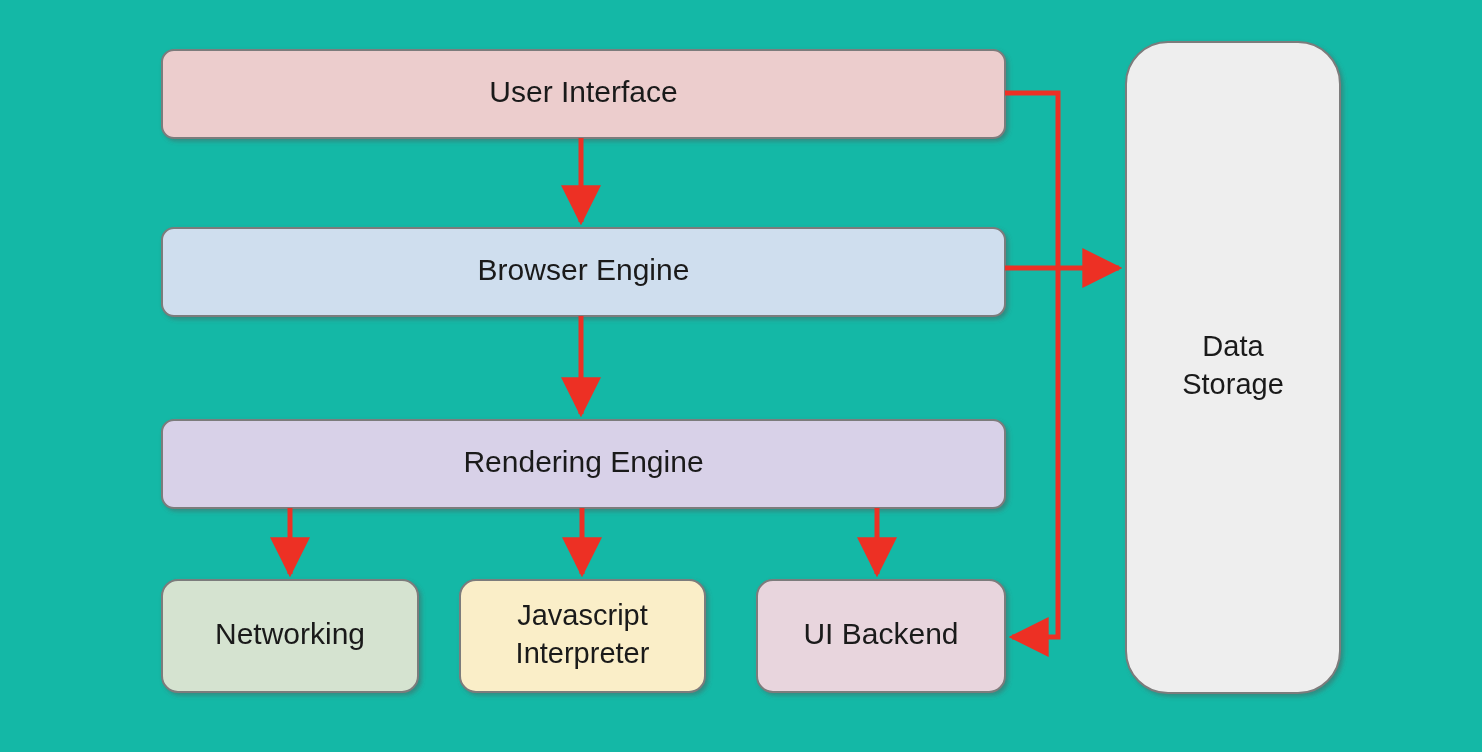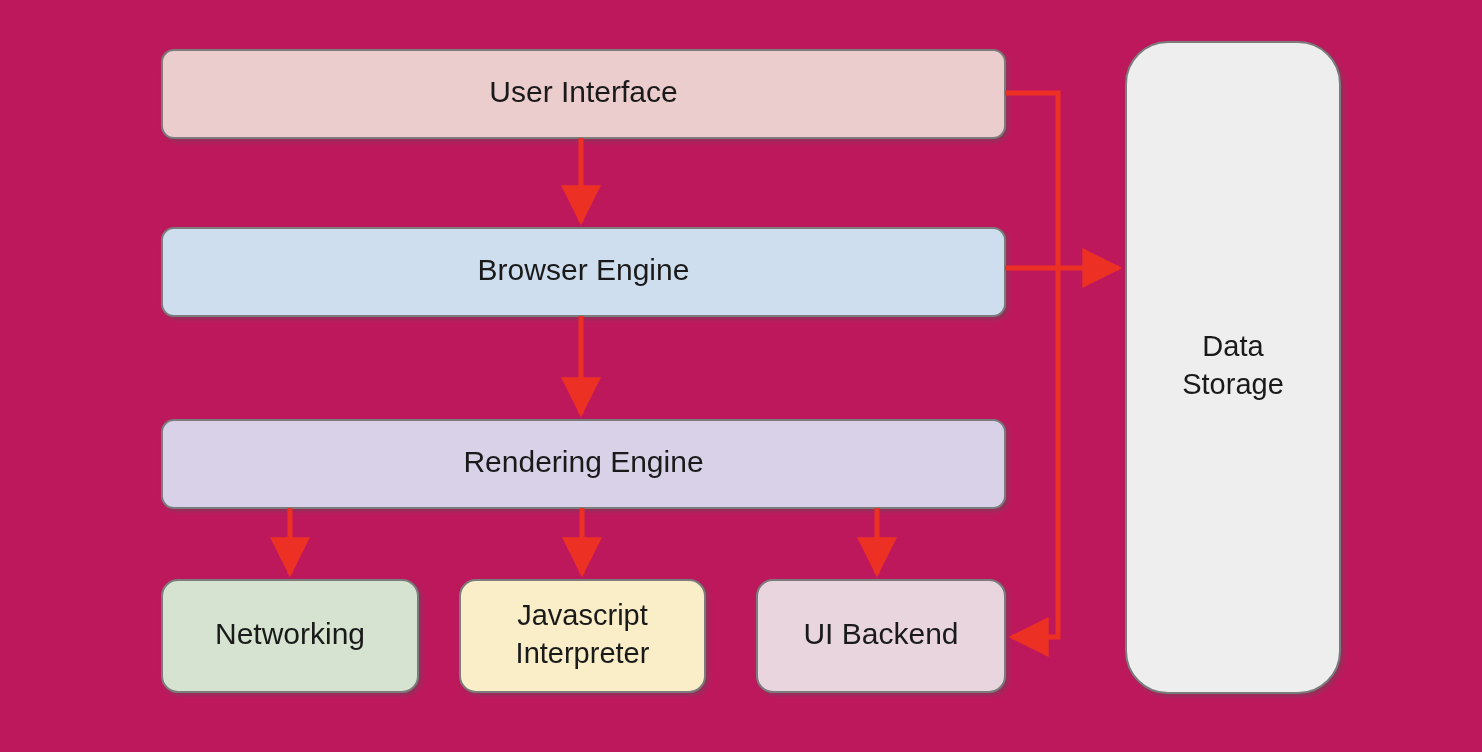--- a/index.html
+++ b/index.html
@@ -10,21 +10,21 @@
   body {
     width: 1482px;
     height: 752px;
     font-family: "Liberation Sans", sans-serif;
     overflow: hidden;
   }
   #diagram-root {
     position: relative;
     width: 1482px;
     height: 752px;
-    background: #be185d;
+    background: #14b8a6;
   }
   svg.canvas {
     position: absolute;
     top: 0;
     left: 0;
     width: 1482px;
     height: 752px;
     display: block;
   }
   .node-label {

